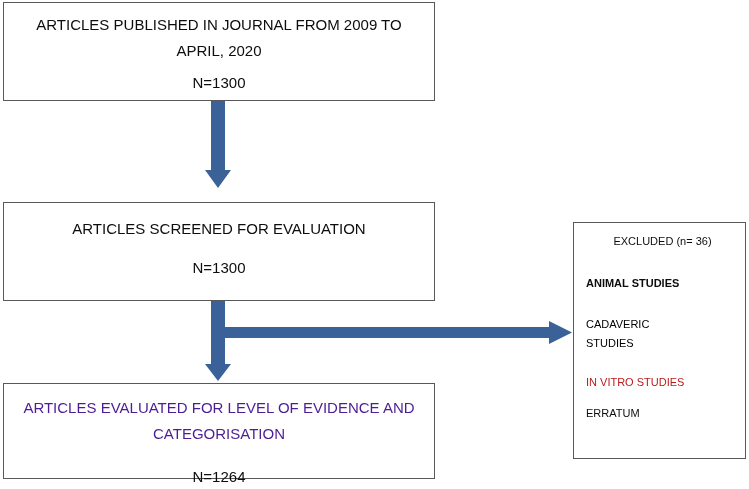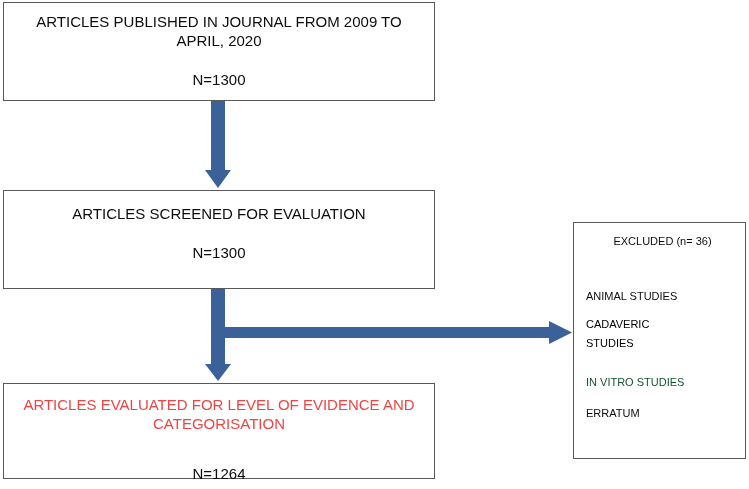--- a/index.html
+++ b/index.html
@@ -21,38 +21,38 @@
     border: 1.3px solid #595959;
     background: #ffffff;
     color: #000000;
   }
   .box-text {
     position: absolute;
     left: 0;
     right: 0;
     text-align: center;
     font-size: 15px;
-    line-height: 19px;
+    line-height: 26px;
     color: #0d0d0d;
     white-space: pre-line;
   }
   
   #box-published {
     left: 3px;
     top: 2px;
     width: 432px;
     height: 99px;
   }
   #box-published .title { top: 9px; padding: 0 14px; }
   #box-published .count { top: 67px; }
 
   
   #box-screened {
     left: 3px;
-    top: 190px;
+    top: 202px;
     width: 432px;
     height: 99px;
   }
   #box-screened .title { top: 13px; padding: 0 14px; }
   #box-screened .count { top: 52px; }
 
   
   #box-evaluated {
     left: 3px;
     top: 383px;
@@ -74,21 +74,21 @@
     left: 12px;
     right: 6px;
     font-size: 11px;
     line-height: 19px;
     color: #0d0d0d;
     text-align: left;
     white-space: pre-line;
   }
   .excl-line.heading { text-align: center; }
   #excl-0 { top: 9px; }
-  #excl-1 { top: 64px; }
+  #excl-1 { top: 51px; font-weight: bold; }
   #excl-2 { top: 92px; }
   #excl-3 { top: 150px; }
   #excl-4 { top: 181px; }
 
   
   #arrow-layer {
     position: absolute;
     left: 0;
     top: 0;
     width: 749px;
@@ -123,26 +123,26 @@
     <div class="box-text title" style="color: rgb(13, 13, 13);">ARTICLES PUBLISHED IN JOURNAL FROM 2009 TO APRIL, 2020</div>
     <div class="box-text count" style="color: rgb(13, 13, 13);">N=1300</div>
   </div>
 
   <div class="flow-box" id="box-screened" style="border-color: rgb(89, 89, 89);">
     <div class="box-text title" style="color: rgb(13, 13, 13);">ARTICLES SCREENED FOR EVALUATION</div>
     <div class="box-text count" style="color: rgb(13, 13, 13);">N=1300</div>
   </div>
 
   <div class="flow-box" id="box-evaluated" style="border-color: rgb(89, 89, 89);">
-    <div class="box-text title" style="color: #ef4444;">ARTICLES EVALUATED FOR LEVEL OF EVIDENCE AND CATEGORISATION</div>
+    <div class="box-text title" style="color: #4c1d95;">ARTICLES EVALUATED FOR LEVEL OF EVIDENCE AND CATEGORISATION</div>
     <div class="box-text count" style="color: rgb(13, 13, 13); margin-top: 24px;">N=1264</div>
   </div>
 
   <div class="flow-box" id="box-excluded" style="border-color: rgb(89, 89, 89);">
     <div class="excl-line heading" id="excl-0" style="color: rgb(13, 13, 13);"> EXCLUDED (n= 36)</div>
     <div class="excl-line" id="excl-1" style="color: rgb(13, 13, 13);">ANIMAL STUDIES</div>
     <div class="excl-line" id="excl-2" style="color: #000000;">CADAVERIC
 STUDIES</div>
-    <div class="excl-line" id="excl-3" style="color: #14532d;">IN VITRO STUDIES</div>
+    <div class="excl-line" id="excl-3" style="color: #b91c1c;">IN VITRO STUDIES</div>
     <div class="excl-line" id="excl-4" style="color: rgb(13, 13, 13);">ERRATUM</div>
   </div>
 
 </div>
 
 </body></html>

